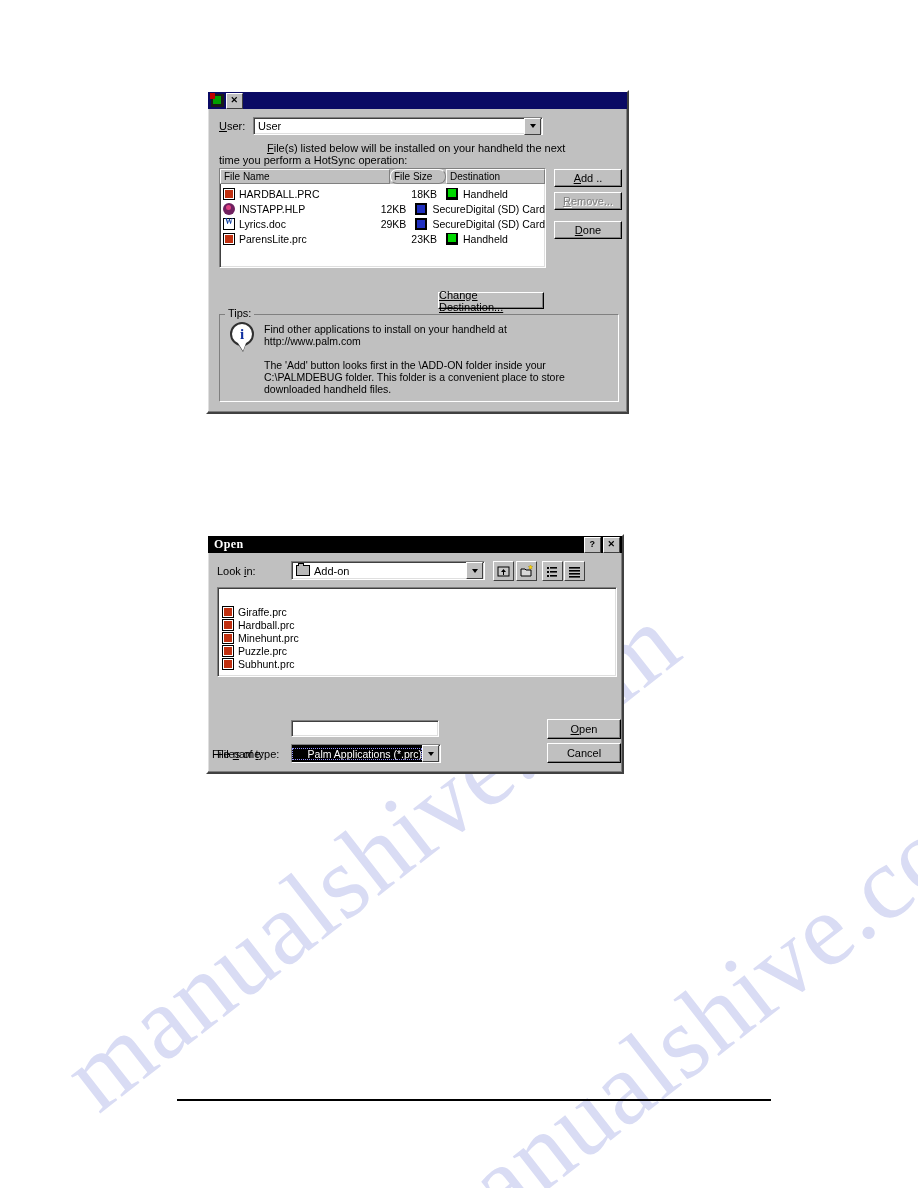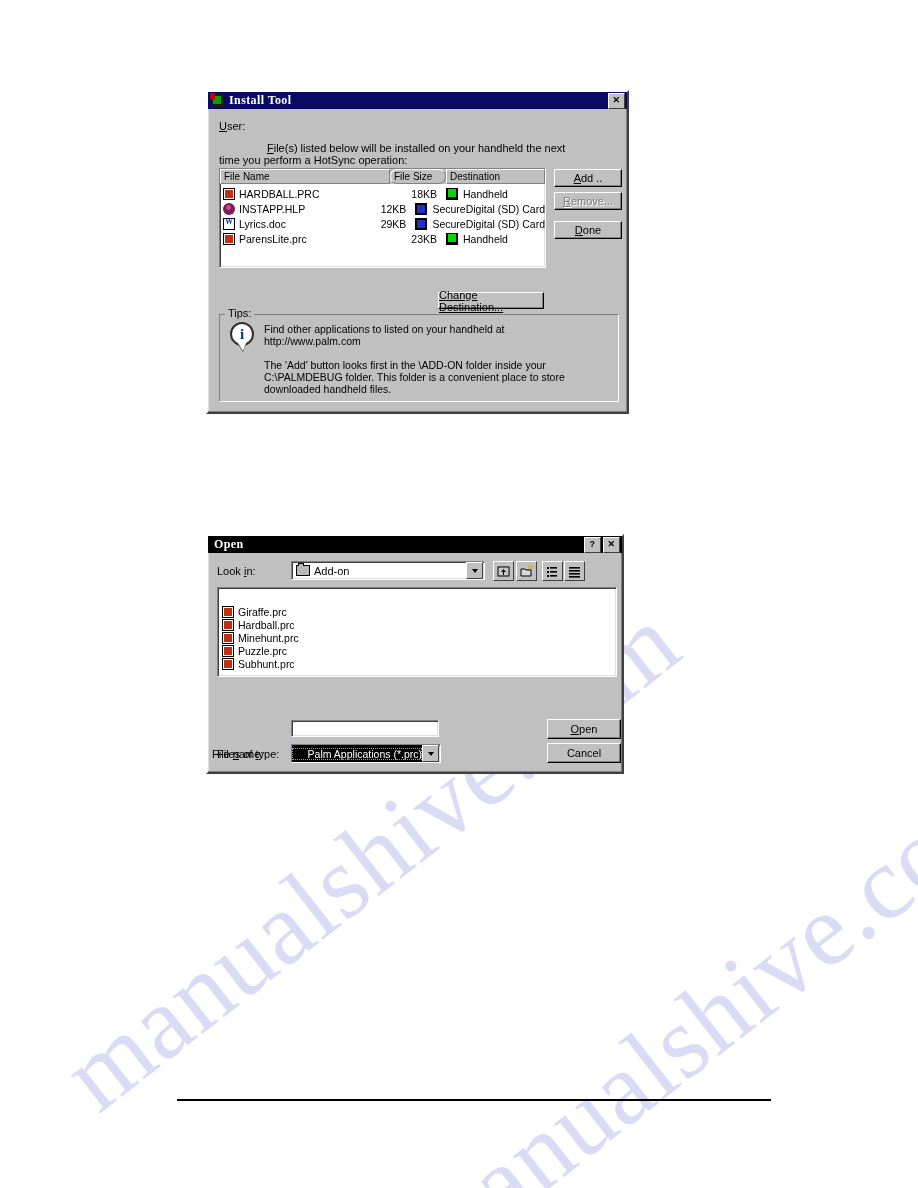--- a/index.html
+++ b/index.html
@@ -338,25 +338,30 @@
 
 <div id="watermark">
   <div class="wm-text wm-a">manualshive.com</div>
   <div class="wm-text wm-b">manualshive.com</div>
 </div>
 
 <div class="win-dialog outset" id="install-tool">
 
   <div class="titlebar">
     <div class="it-icon"></div>
-    <div class="tb-title">Install Tool</div>
     <div class="tb-btn">✕</div>
   </div>
 
   <div style="position:absolute; left:11px; top:28px; width:22px;" class="lbl"><span class="u">U</span>ser:</div>
+  <div class="combo inset" style="position:absolute; left:45px; top:25px; width:290px; height:18px;">
+    <div class="combo-val">User</div>
+    <div class="combo-arrow">
+        <i class="arrow-dn"></i>
+      </div>
+  </div>
 
   <div style="position:absolute; left:11px; top:50px; width:330px;margin-left:48px;" class="lbl"><span class="u">F</span>ile(s) listed below will be installed on your handheld the next</div>
   <div style="position:absolute; left:11px; top:62px; width:330px;" class="lbl">time you perform a HotSync operation:</div>
 
   <div class="inset" style="position:absolute; left:11px; top:76px; width:325px; height:98px; background:#ffffff;">
 
     <div class="listhead">
       <div class="hcell" style="width:170px;">File Name</div>
       <div class="hcell" style="width:56px;border-radius:7px;">File Size</div>
       <div class="hcell" style="flex:1;">Destination</div>
@@ -422,21 +427,21 @@
 
   <div class="btn" style="position:absolute; left:230px; top:200px; width:106px; height:17px;text-decoration:underline;">
       <span><span class="u">C</span>hange Destination...</span>
     </div>
 
   <div style="position:absolute; left:11px; top:222px; width:400px; height:88px; border-top:1px solid #808080; border-left:1px solid #808080; border-right:1px solid #ffffff; border-bottom:1px solid #ffffff; box-sizing:border-box;"></div>
   <div style="position:absolute; left:17px; top:215px; background:#c0c0c0; padding:0 3px;" class="lbl">Tips:</div>
 
   <div class="tips-info" style="position:absolute; left:22px; top:230px;">i</div>
 
-  <div class="tipstext" style="position:absolute; left:56px; top:231px; width:300px;">Find other applications to listed on your handheld at</div>
+  <div class="tipstext" style="position:absolute; left:56px; top:231px; width:300px;">Find other applications to install on your handheld at</div>
   <div class="tipstext" style="position:absolute; left:56px; top:243px; width:300px;">http://www.palm.com</div>
 
   <div class="tipstext" style="position:absolute; left:56px; top:267px; width:330px;">The 'Add' button looks first in the \ADD-ON folder inside your</div>
   <div class="tipstext" style="position:absolute; left:56px; top:279px; width:330px;">C:\PALMDEBUG folder. This folder is a convenient place to store</div>
   <div class="tipstext" style="position:absolute; left:56px; top:291px; width:330px;">downloaded handheld files.</div>
 </div>
 
 <div class="win-dialog outset" id="open-dialog">
 
   <div class="titlebar">

